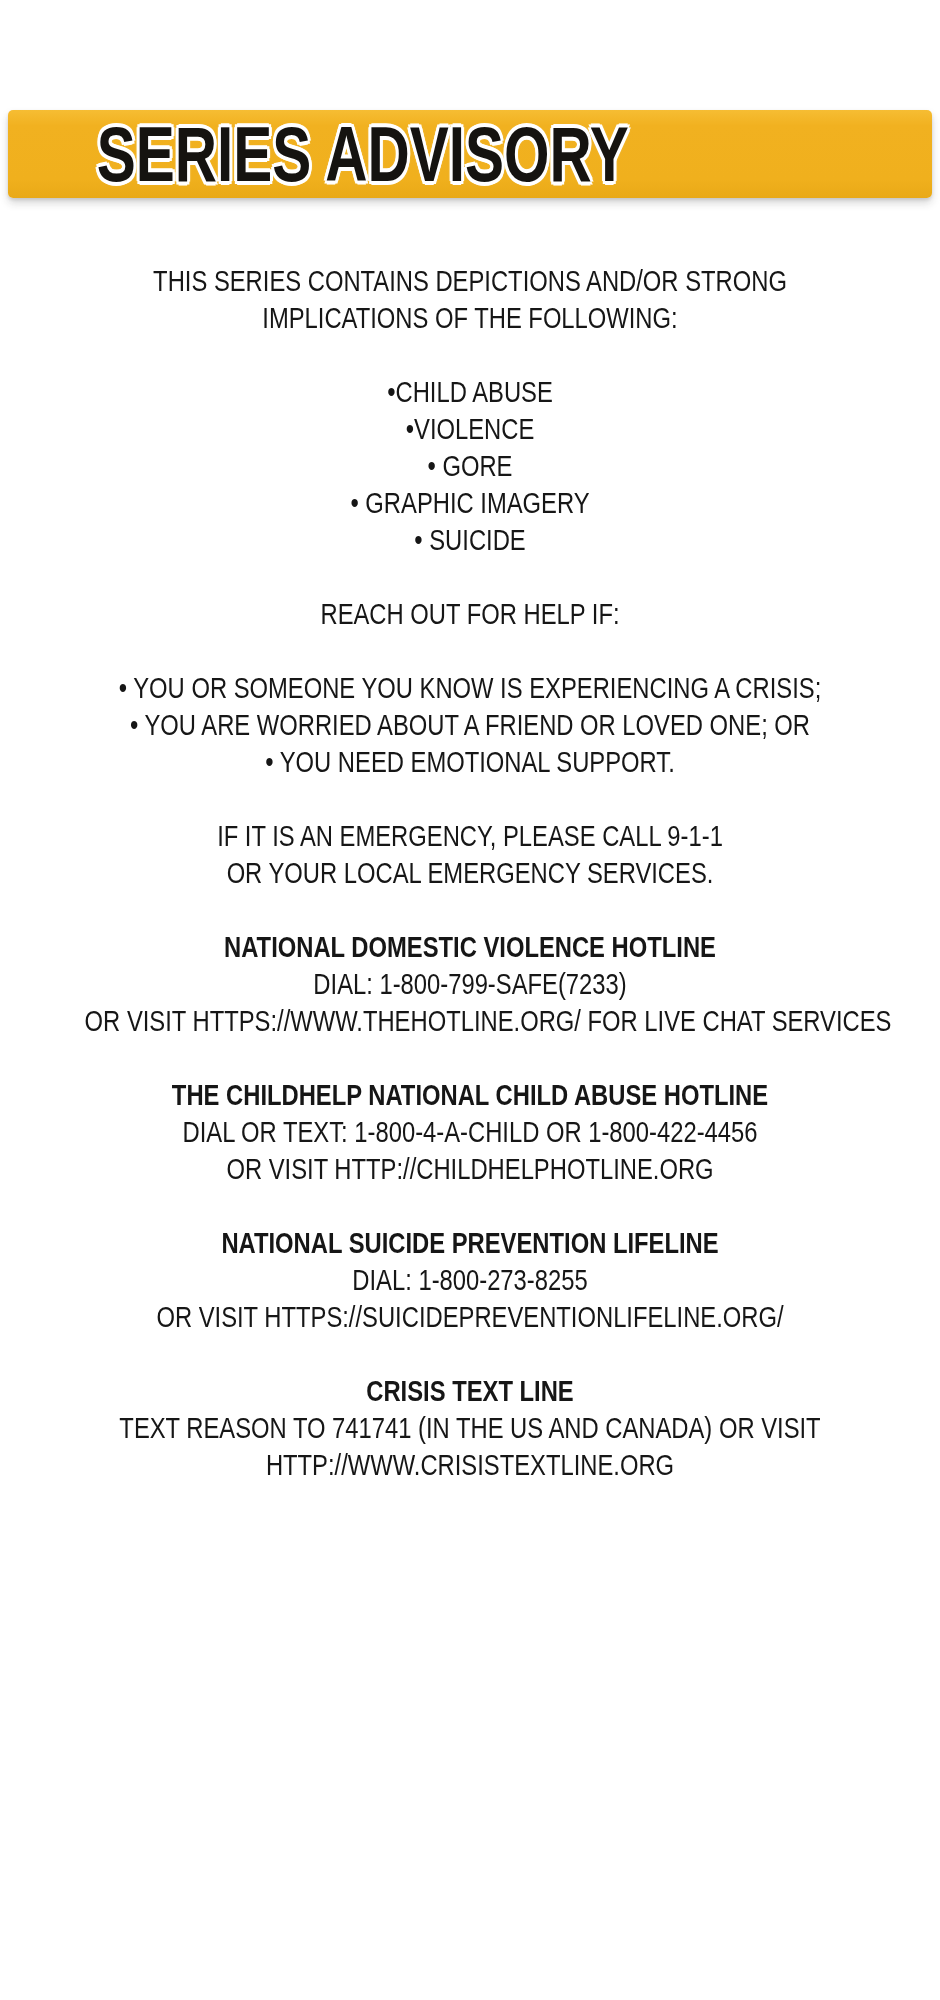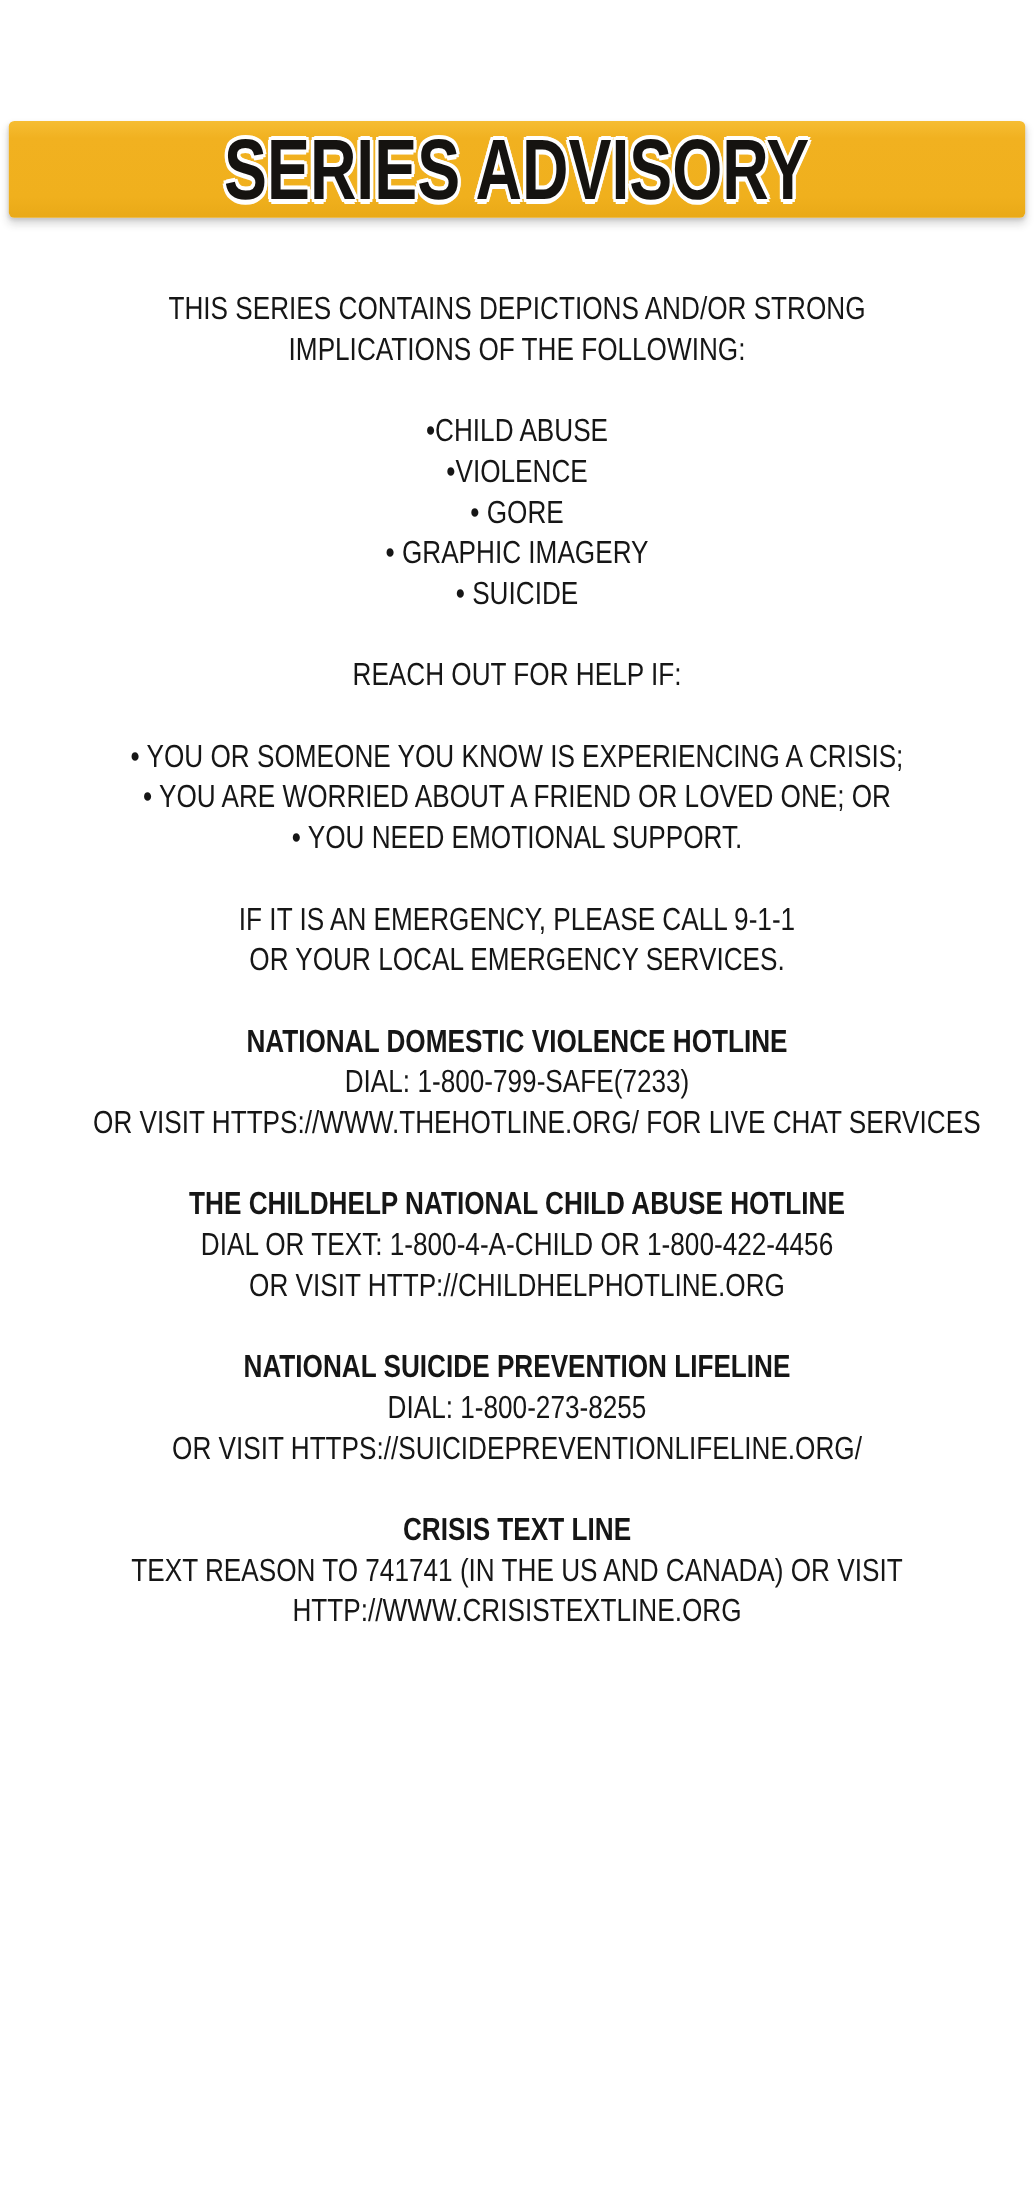--- a/index.html
+++ b/index.html
@@ -19,21 +19,20 @@
     position: absolute;
     top: 110px;
     left: 8px;
     width: 924px;
     height: 88px;
     border-radius: 5px;
     background: linear-gradient(180deg, #f6bd33 0%, #f1b120 18%, #f0b01d 78%, #e9a917 100%);
     box-shadow: 0 5px 8px rgba(40,40,40,0.18), 0 2px 3px rgba(40,40,40,0.12);
     display: flex;
     align-items: center;
-    justify-content: center;
   }
   .banner-title {
     margin: 0;
     font-size: 78px;
     font-weight: 700;
     white-space: nowrap;
     transform: scaleX(0.75);
     transform-origin: 50% 50%;
     color: #151310;
     letter-spacing: 0;

